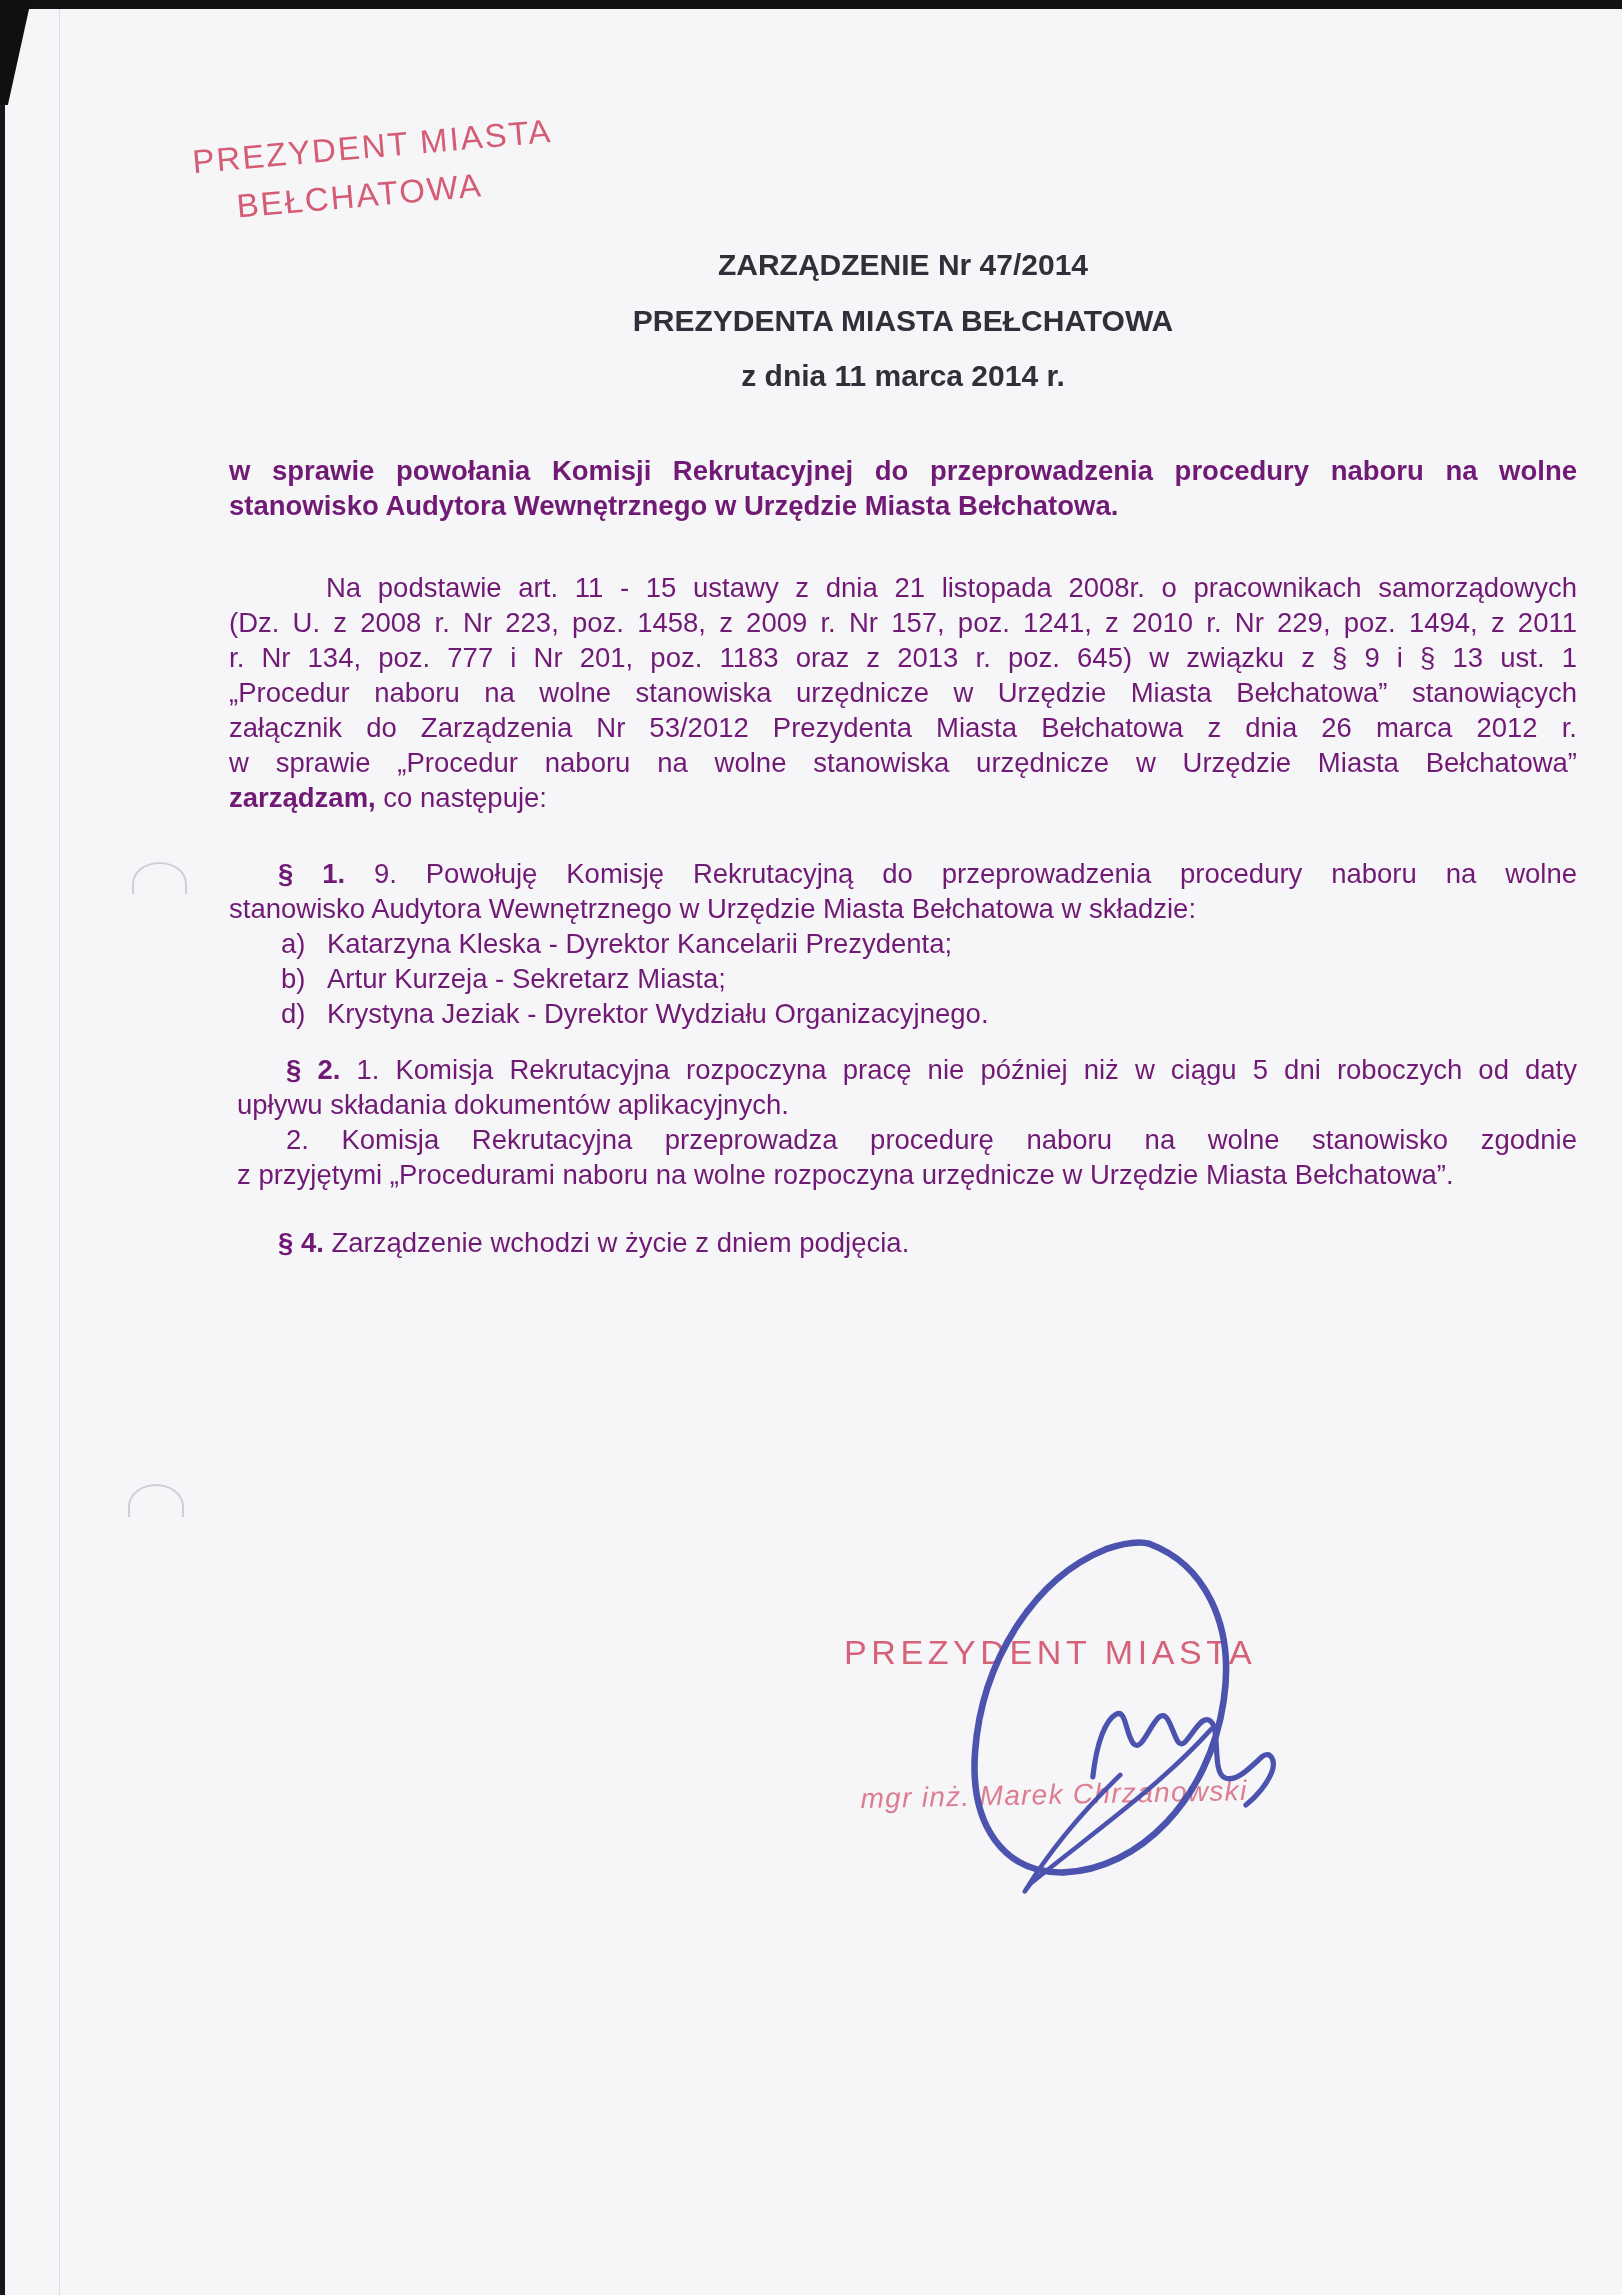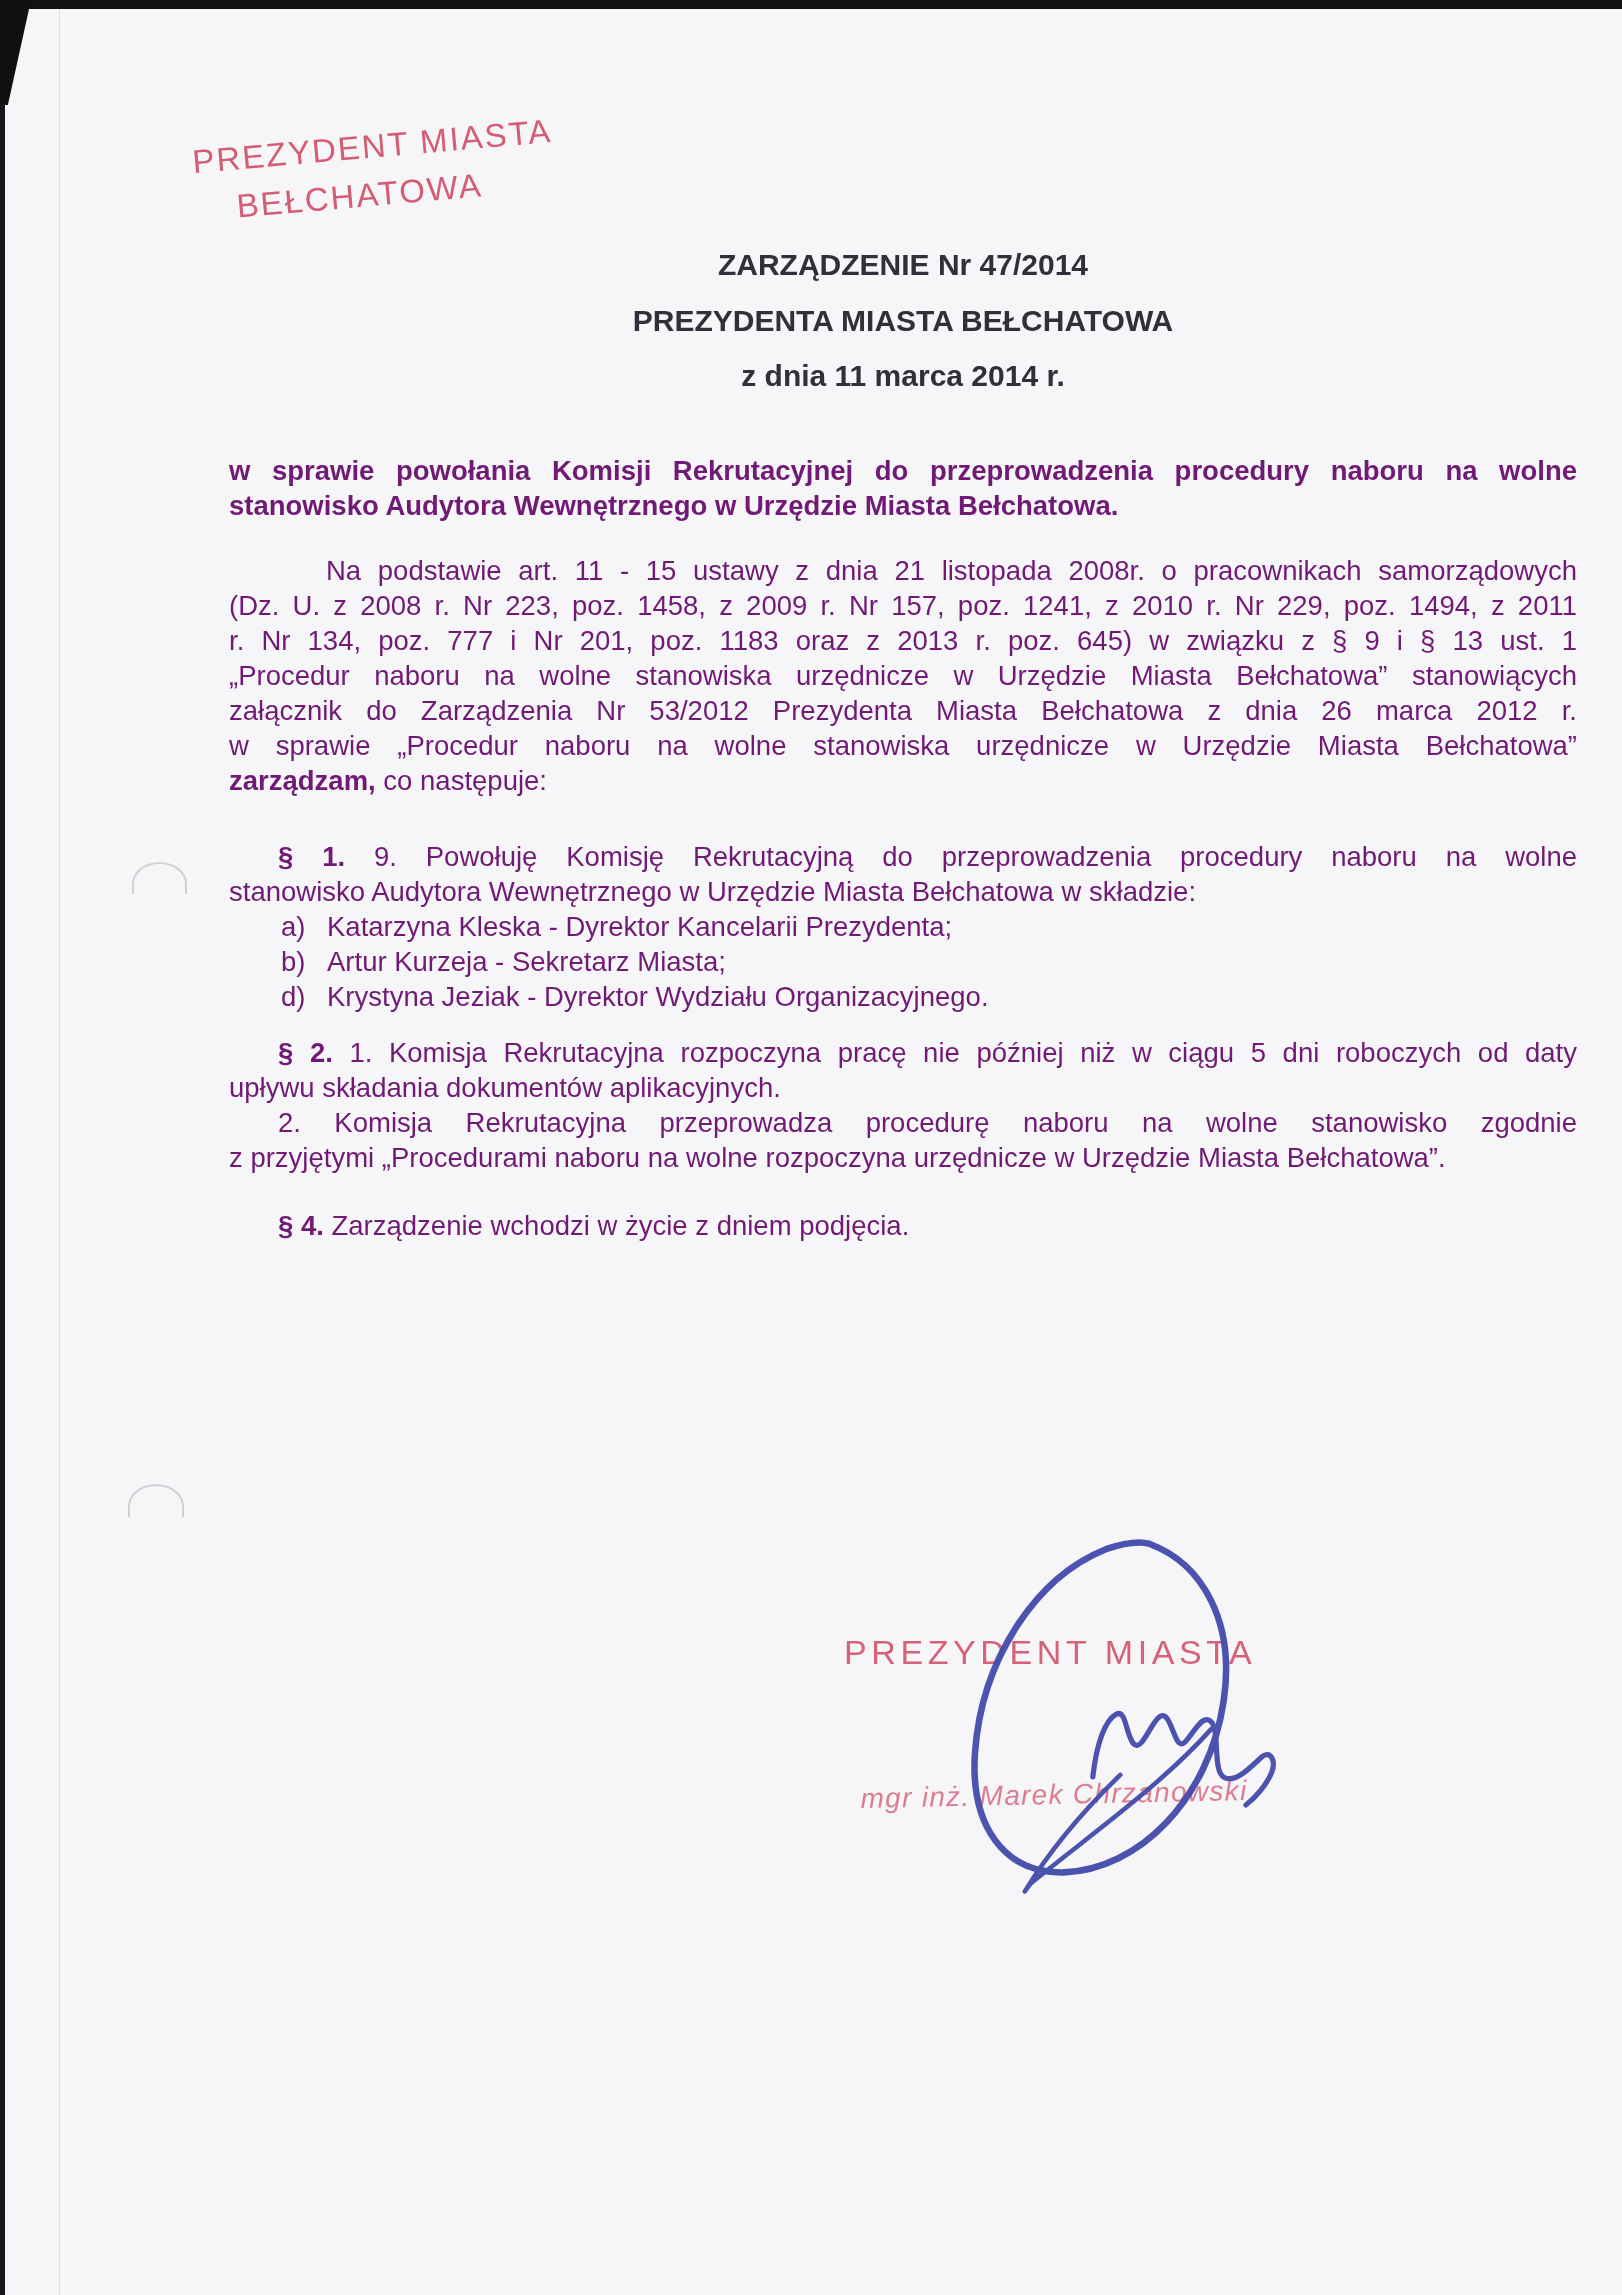--- a/index.html
+++ b/index.html
@@ -96,42 +96,42 @@
     <div class="t3">z dnia 11 marca 2014 r.</div>
   </div>
 
   <div class="doc-body">
 
     <div class="subject">
       <div class="tline">w sprawie powołania Komisji Rekrutacyjnej do przeprowadzenia procedury naboru na wolne</div>
       <div class="tl-left">stanowisko Audytora Wewnętrznego w Urzędzie Miasta Bełchatowa.</div>
     </div>
 
-    <div style="margin-top:30px;">
+    <div style="margin-top:47px;">
       <div class="tline ind-lg">Na podstawie art. 11 - 15 ustawy z dnia 21 listopada 2008r. o pracownikach samorządowych</div>
       <div class="tline">(Dz. U. z 2008 r. Nr 223, poz. 1458, z 2009 r. Nr 157, poz. 1241, z 2010 r. Nr 229, poz. 1494, z 2011</div>
       <div class="tline">r. Nr 134, poz. 777 i Nr 201, poz. 1183 oraz z 2013 r. poz. 645) w związku z § 9 i § 13 ust. 1</div>
       <div class="tline">„Procedur naboru na wolne stanowiska urzędnicze w Urzędzie Miasta Bełchatowa” stanowiących</div>
       <div class="tline">załącznik do Zarządzenia Nr 53/2012 Prezydenta Miasta Bełchatowa z dnia 26 marca 2012 r.</div>
       <div class="tline">w sprawie „Procedur naboru na wolne stanowiska urzędnicze w Urzędzie Miasta Bełchatowa”</div>
       <div class="tl-left"><span class="bold">zarządzam,</span><span> co następuje:</span></div>
     </div>
 
     <div style="margin-top:41px;">
       <div class="tline ind"><span class="bold">§ 1.</span><span> 9. Powołuję Komisję Rekrutacyjną do przeprowadzenia procedury naboru na wolne</span></div>
       <div class="tl-left">stanowisko Audytora Wewnętrznego w Urzędzie Miasta Bełchatowa w składzie:</div>
       <div>
         <div class="member"><span class="mk">a)</span><span>Katarzyna Kleska - Dyrektor Kancelarii Prezydenta;</span></div>
         <div class="member"><span class="mk">b)</span><span>Artur Kurzeja - Sekretarz Miasta;</span></div>
         <div class="member"><span class="mk">d)</span><span>Krystyna Jeziak - Dyrektor Wydziału Organizacyjnego.</span></div>
       </div>
     </div>
 
 
-    <div style="margin-top:21px;">
+    <div style="margin-top:21px;margin-left:8px;">
       <div class="tline ind"><span class="bold">§ 2.</span><span> 1. Komisja Rekrutacyjna rozpoczyna pracę nie później niż w ciągu 5 dni roboczych od daty</span></div>
       <div class="tl-left">upływu składania dokumentów aplikacyjnych.</div>
       <div class="tline ind">2. Komisja Rekrutacyjna przeprowadza procedurę naboru na wolne stanowisko zgodnie</div>
       <div class="tl-left">z przyjętymi „Procedurami naboru na wolne rozpoczyna urzędnicze w Urzędzie Miasta Bełchatowa”.</div>
     </div>
 
 
     <div style="margin-top:33px;" class="tl-left ind"><span class="bold">§ 4.</span><span> Zarządzenie wchodzi w życie z dniem podjęcia.</span></div>
 
   </div>

